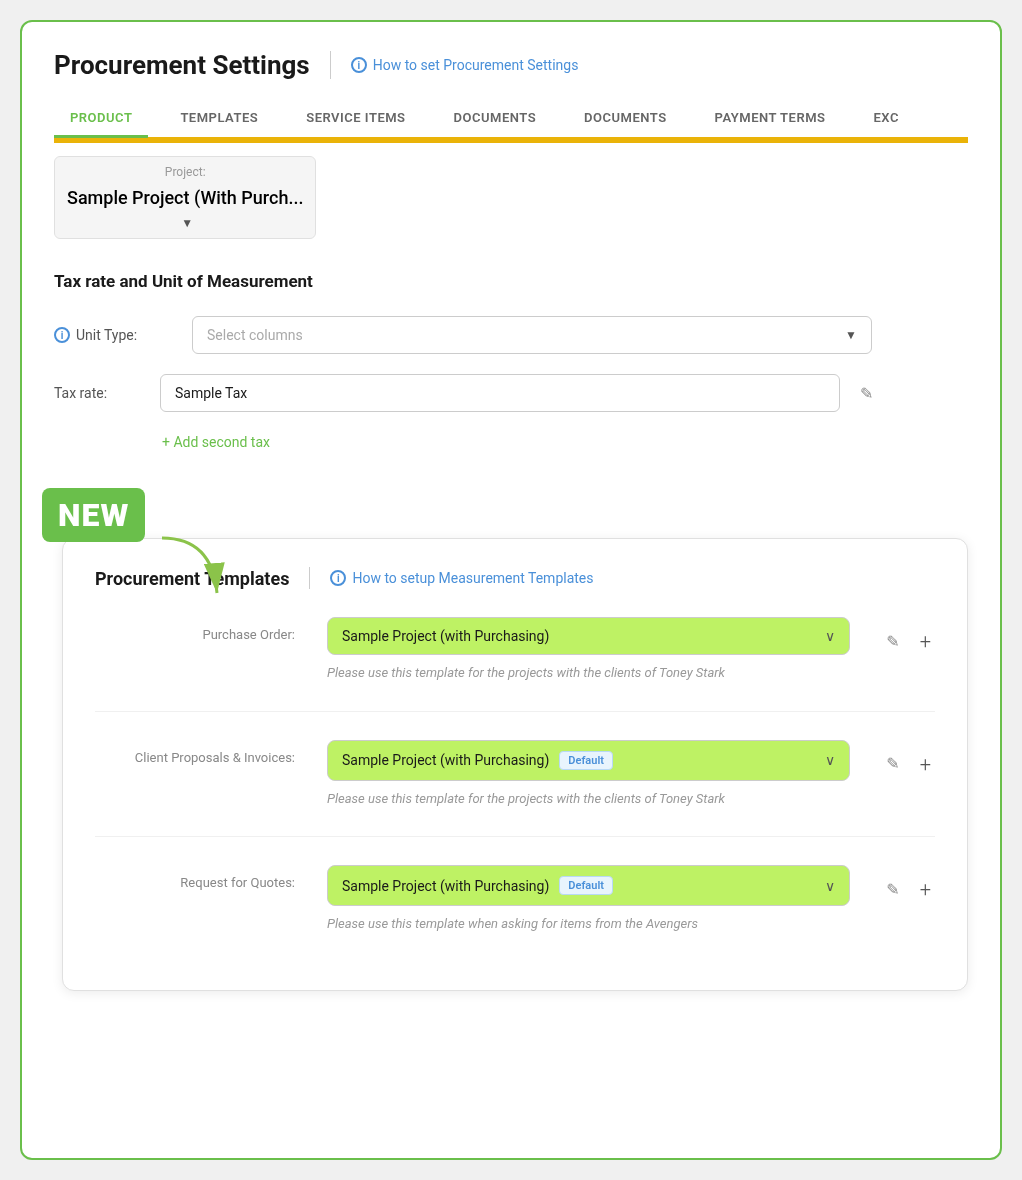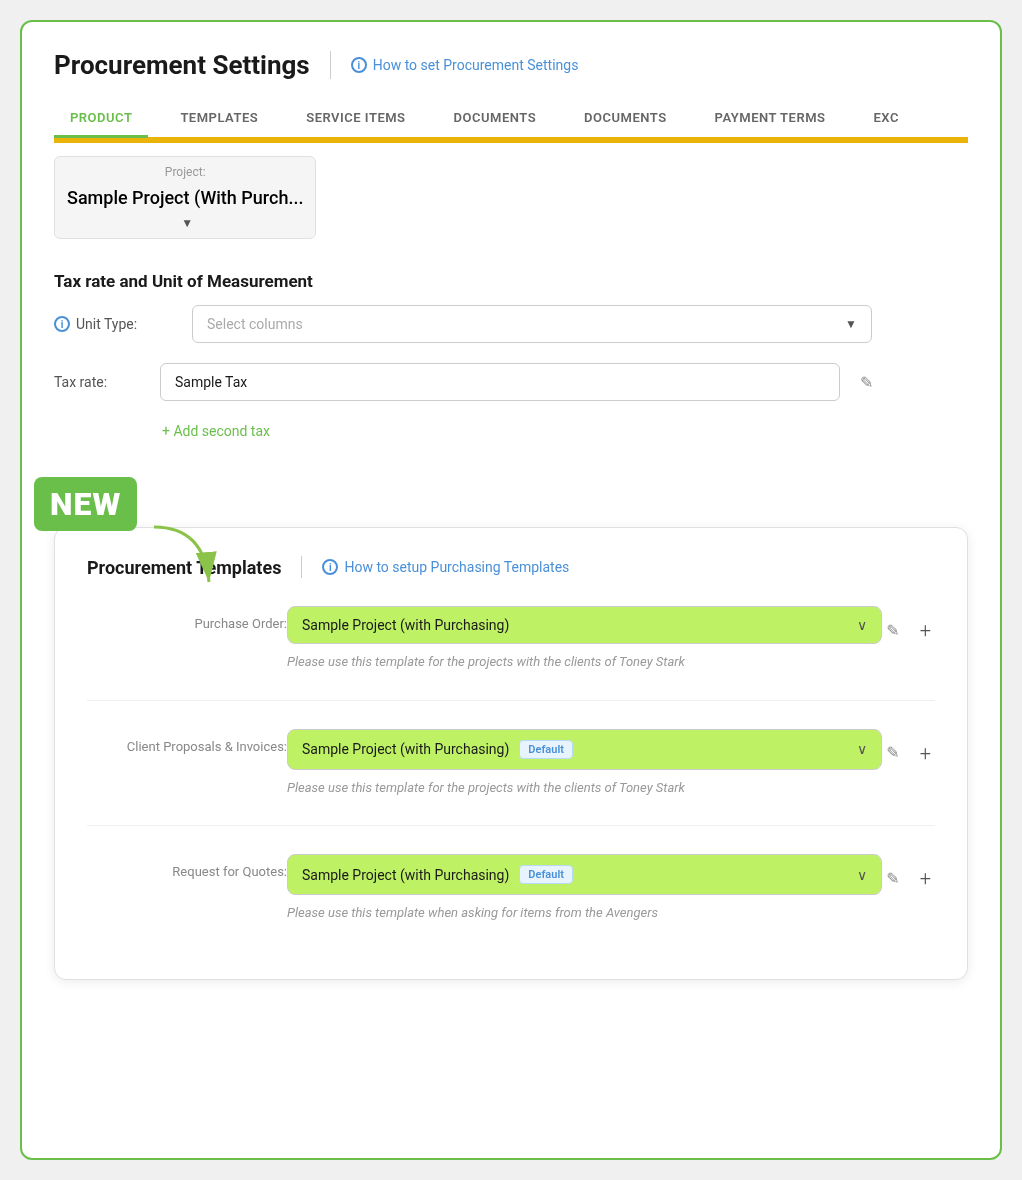--- a/index.html
+++ b/index.html
@@ -111,21 +111,21 @@
     }
     .dropdown-arrow {
       color: #555;
       font-size: 12px;
       margin-left: 4px;
     }
     .section-title {
       font-size: 17px;
       font-weight: 700;
       color: #1a1a1a;
-      margin-bottom: 14px;
+      margin-bottom: 25px;
     }
     .form-row {
       display: flex;
       align-items: center;
       gap: 16px;
       margin-bottom: 20px;
     }
     .form-label {
       font-size: 14px;
       color: #555;
@@ -225,21 +225,21 @@
       display: flex;
       align-items: center;
       gap: 6px;
       color: #4a90d9;
       font-size: 14px;
       cursor: pointer;
     }
     .template-row {
       display: flex;
       align-items: flex-start;
-      gap: 0;
+      gap: 32px;
       margin-bottom: 28px;
       padding-bottom: 28px;
       border-bottom: 1px solid #f0f0f0;
     }
     .template-row:last-child {
       border-bottom: none;
       margin-bottom: 0;
     }
     .template-row-label {
       font-size: 13px;
@@ -376,40 +376,40 @@
     <div class="text-input">
       <span>Sample Tax</span>
     </div>
     <span class="edit-icon-btn">✎</span>
   </div>
 
   
   <div class="add-tax-link">+ Add second tax</div>
 
   
-  <div style="position: relative;">
+  <div style="position: relative; margin-left: 8px;">
 
     <div class="new-badge">NEW</div>
 
     <svg class="arrow-svg" width="100" height="80" viewBox="0 0 100 80">
       <defs>
         <marker id="arrowhead" markerWidth="10" markerHeight="7" refX="10" refY="3.5" orient="auto">
           <polygon points="0 0, 10 3.5, 0 7" fill="#8bc34a"></polygon>
         </marker>
       </defs>
       <path d="M 10 10 Q 60 10 65 65" stroke="#8bc34a" stroke-width="3" fill="none" marker-end="url(#arrowhead)"></path>
     </svg>
 
     <div class="templates-card">
       <div class="templates-header">
         <span class="templates-title">Procurement Templates</span>
         <div class="divider-h"></div>
         <a class="templates-help-link">
           <span class="info-icon">i</span>
-          <span>How to setup Purchasing Templates</span>
+          <span>How to setup Measurement Templates</span>
         </a>
       </div>
 
       <div class="template-row">
         <div class="template-row-label">Purchase Order:</div>
         <div class="template-row-content">
           <div class="template-dropdown">
             <div class="template-dropdown-left">
               <span>Sample Project (with Purchasing)</span>
             </div>

